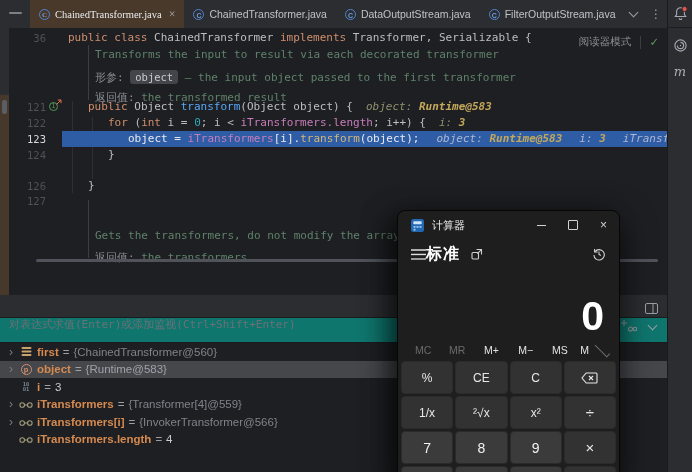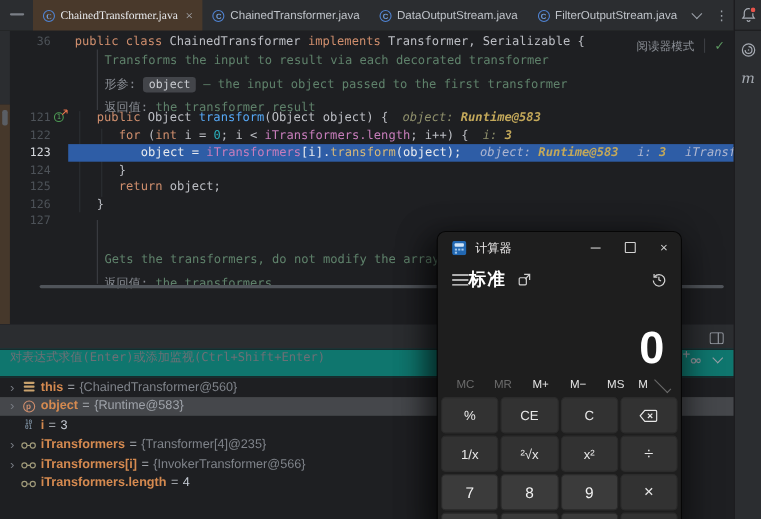--- a/index.html
+++ b/index.html
@@ -165,21 +165,21 @@
         <span class="ltxt" style="left:68px;"><span class="kw">public class </span><span class="cls">ChainedTransformer </span><span class="kw">implements </span><span>Transformer, Serializable {</span></span>
       </div>
 
       <div class="crow" style="top:40px;height:18px;line-height:18px;">
         <span class="ltxt" style="left:95px;"><span class="doclabel">形参:</span><span> </span><span class="docchip">object</span><span> </span><span class="doc">– the input object passed to the first transformer</span></span>
       </div>
       <div class="crow" style="top:19px;">
         <span class="ltxt doc" style="left:95px;">Transforms the input to result via each decorated transformer</span>
       </div>
       <div class="crow" style="top:62px;">
-        <span class="ltxt" style="left:95px;"><span class="doclabel">返回值:</span><span> </span><span class="doc">the transformer result</span></span>
+        <span class="ltxt" style="left:95px;"><span class="doclabel">返回值:</span><span> </span><span class="doc">the transformed result</span></span>
       </div>
 
       <div class="gexec">
         <span class="circ">1</span>
         <svg width="6" height="6" viewBox="0 0 6 6">
             <path d="M0.5 5.5L5 1M5 1H1.8M5 1v3.2" stroke="#e0704a" stroke-width="1" fill="none"></path>
           </svg>
       </div>
 
       <div class="crow" style="top:71px;">
@@ -193,24 +193,20 @@
       </div>
 
       <div class="crow" style="top:103px;">
         <span class="lnum" style="color:#d6d9de;">123</span>
         <span class="ltxt" style="left:128px;color:#e8eaee;"><span>object = </span><span class="fld">iTransformers</span><span>[i].</span><span class="mcall">transform</span><span>(object);</span><span class="hintl hgap" style="color:#aeb6d0;">object:</span><span> </span><span class="hintv">Runtime@583</span><span class="hintl hgap" style="color:#aeb6d0;">i:</span><span> </span><span class="hintv">3</span><span class="hintl hgap" style="color:#aeb6d0;">iTransformers:</span></span>
       </div>
 
       <div class="crow" style="top:119px;">
         <span class="lnum">124</span>
         <span class="ltxt" style="left:108px;">}</span>
-      </div>
-      <div class="crow" style="top:134px;">
-        <span class="lnum">125</span>
-        <span class="ltxt" style="left:108px;"><span class="kw">return</span><span> object;</span></span>
       </div>
       <div class="crow" style="top:150px;">
         <span class="lnum">126</span>
         <span class="ltxt" style="left:88px;">}</span>
       </div>
       <div class="crow" style="top:165px;">
         <span class="lnum">127</span>
       </div>
 
       <div class="crow" style="top:200px;">
@@ -259,21 +255,21 @@
           <span class="vchev">›</span>
           <span class="vicon">
             <svg width="11" height="11" viewBox="0 0 11 11">
                 <g fill="#c9a26d">
                   <rect x="0.5" y="1" width="10" height="2" rx="1"></rect>
                   <rect x="0.5" y="4.5" width="10" height="2" rx="1"></rect>
                   <rect x="0.5" y="8" width="10" height="2" rx="1"></rect>
                 </g>
               </svg>
           </span>
-          <span class="vname">this</span>
+          <span class="vname">first</span>
           <span class="veq">=</span>
           <span class="vval">{ChainedTransformer@560}</span>
         </div>
         <div class="vrow sel">
           <span class="vchev">›</span>
           <span class="vicon">
               <span class="pico">p</span>
             </span>
           <span class="vname">object</span>
           <span class="veq">=</span>
@@ -295,21 +291,21 @@
           <span class="vchev">›</span>
           <span class="vicon">
             <svg width="14" height="10" viewBox="0 0 14 10" fill="none" stroke="#a09a7a" stroke-width="1.1">
                 <circle cx="3.2" cy="6" r="2.3"></circle>
                 <circle cx="10.8" cy="6" r="2.3"></circle>
                 <path d="M5.5 6h3"></path>
               </svg>
           </span>
           <span class="vname">iTransformers</span>
           <span class="veq">=</span>
-          <span class="vval">{Transformer[4]@235}</span>
+          <span class="vval">{Transformer[4]@559}</span>
         </div>
         <div class="vrow">
           <span class="vchev">›</span>
           <span class="vicon">
             <svg width="14" height="10" viewBox="0 0 14 10" fill="none" stroke="#a09a7a" stroke-width="1.1">
                 <circle cx="3.2" cy="6" r="2.3"></circle>
                 <circle cx="10.8" cy="6" r="2.3"></circle>
                 <path d="M5.5 6h3"></path>
               </svg>
           </span>

